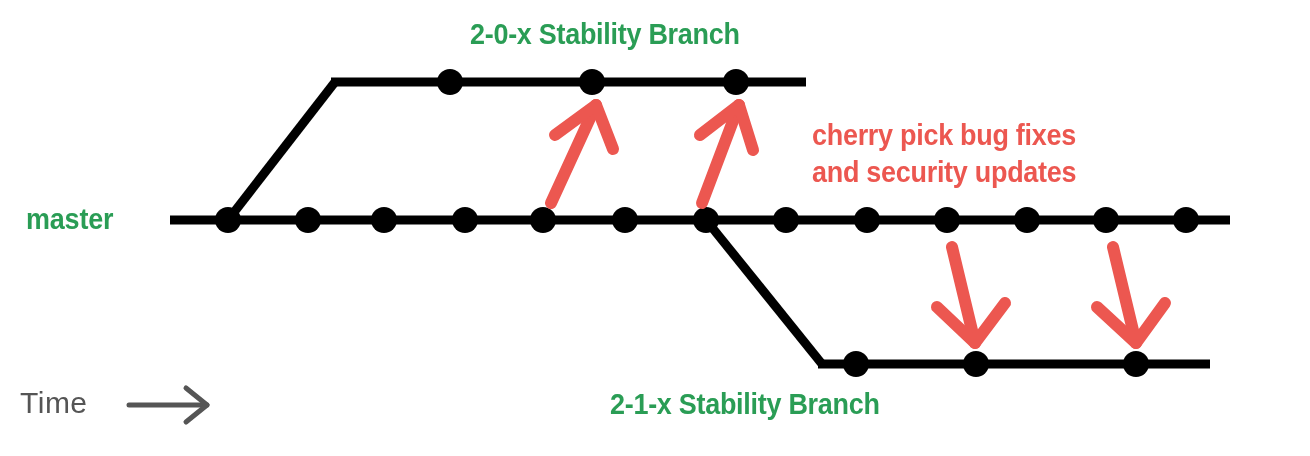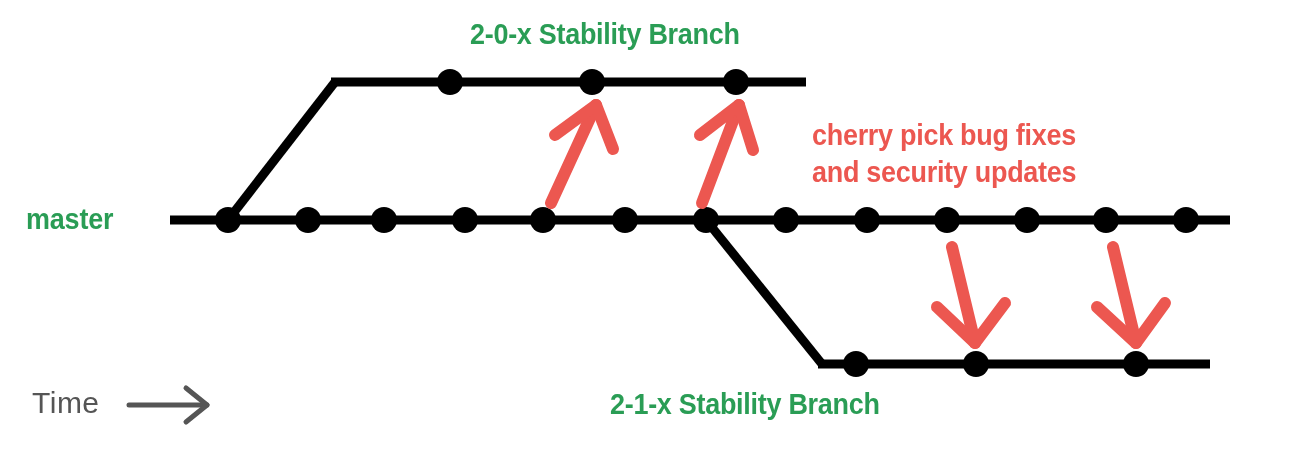--- a/index.html
+++ b/index.html
@@ -129,15 +129,15 @@
   <div class="label branch-title" style="left:470px; top:18px; color:#2A9D55;">2-0-x Stability Branch</div>
 
   <div class="label master-label" style="left:26px; top:203px; color:#2A9D55;">master</div>
 
   <div class="label annotation" style="left:812px; top:118px; color:#EC5750;">cherry pick bug fixes</div>
 
   <div class="label annotation" style="left:812px; top:155px; color:#EC5750;">and security updates</div>
 
   <div class="label branch-title" style="left:610px; top:388px; color:#2A9D55;">2-1-x Stability Branch</div>
 
-  <div class="label time-label" style="left:32px; top:386px; color:#555555;">Time</div>
+  <div class="label time-label" style="left:20px; top:386px; color:#555555;">Time</div>
 
 </div>
 
 </body></html>

